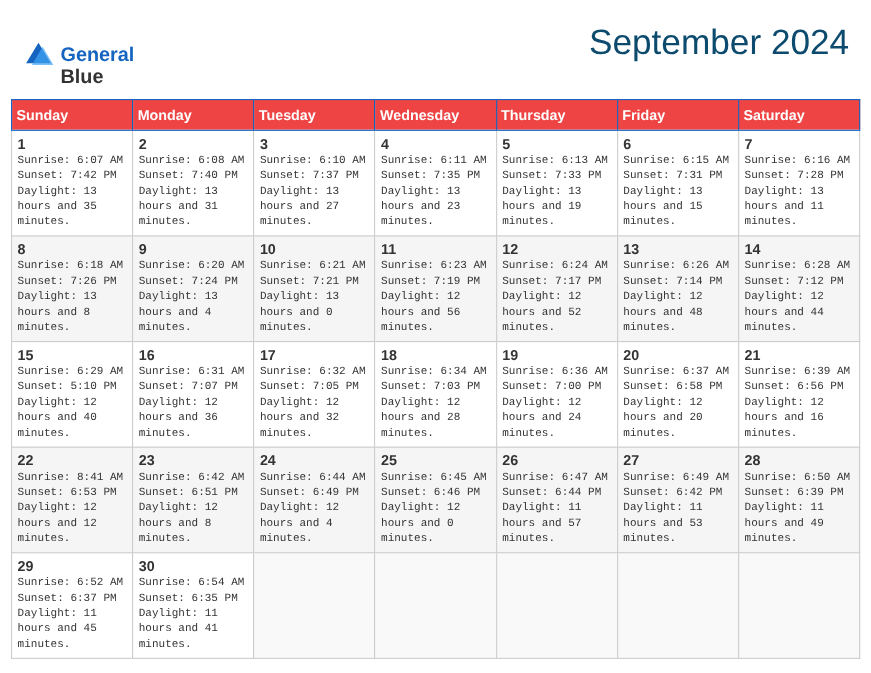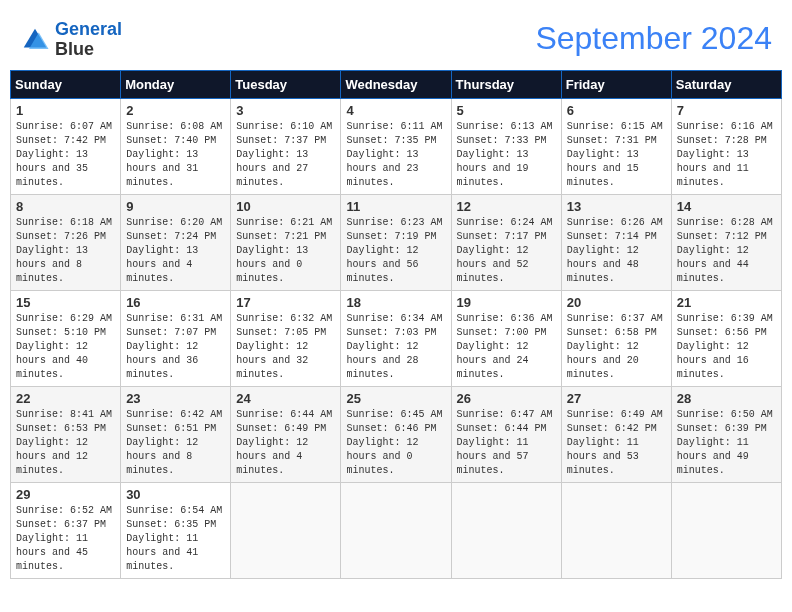--- a/index.html
+++ b/index.html
@@ -19,46 +19,47 @@
     .logo {
       display: flex;
       align-items: center;
       gap: 5px;
     }
     .logo-text {
       font-size: 18px;
       font-weight: bold;
       color: #333;
       line-height: 1.1;
+      margin-top: 20px;
     }
     .logo-blue { color: #1565c0; }
     .logo-icon {
       width: 30px;
       height: 30px;
     }
     .title-block {
       text-align: right;
     }
     .month-year {
       font-size: 32px;
       font-weight: normal;
-      color: #3b82f6;
+      color: #0c4a6e;
       margin-left: 12px;
     }
     .location {
       font-size: 14px;
       color: #555;
     }
     .calendar {
       width: 100%;
       border-collapse: collapse;
       margin-top: 5px;
     }
     .calendar thead th {
-      background: #0f172a;
+      background: #ef4444;
       color: #fff;
       font-size: 13px;
       font-weight: bold;
       padding: 6px 4px;
       text-align: left;
       border: 1px solid #1565c0;
     }
     .calendar tbody td {
       vertical-align: top;
       border: 1px solid #ccc;

